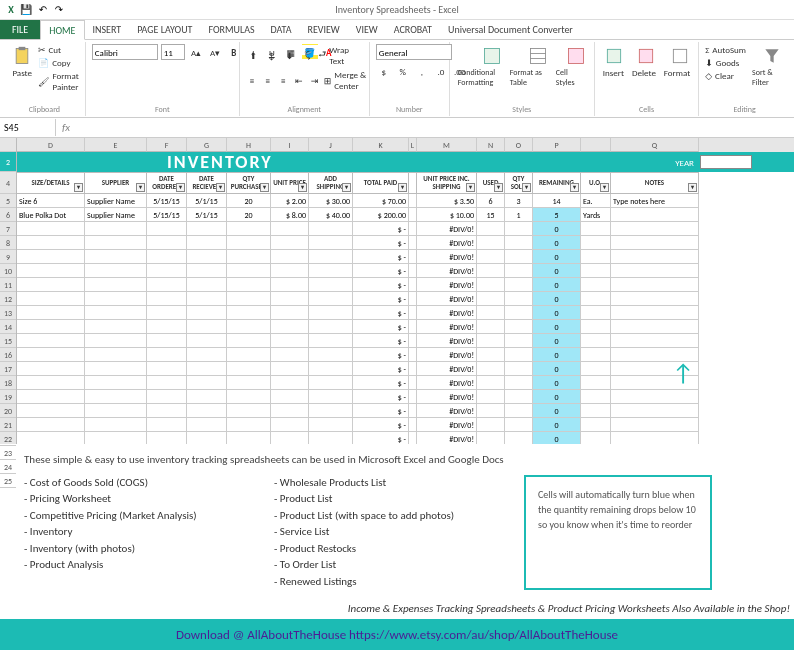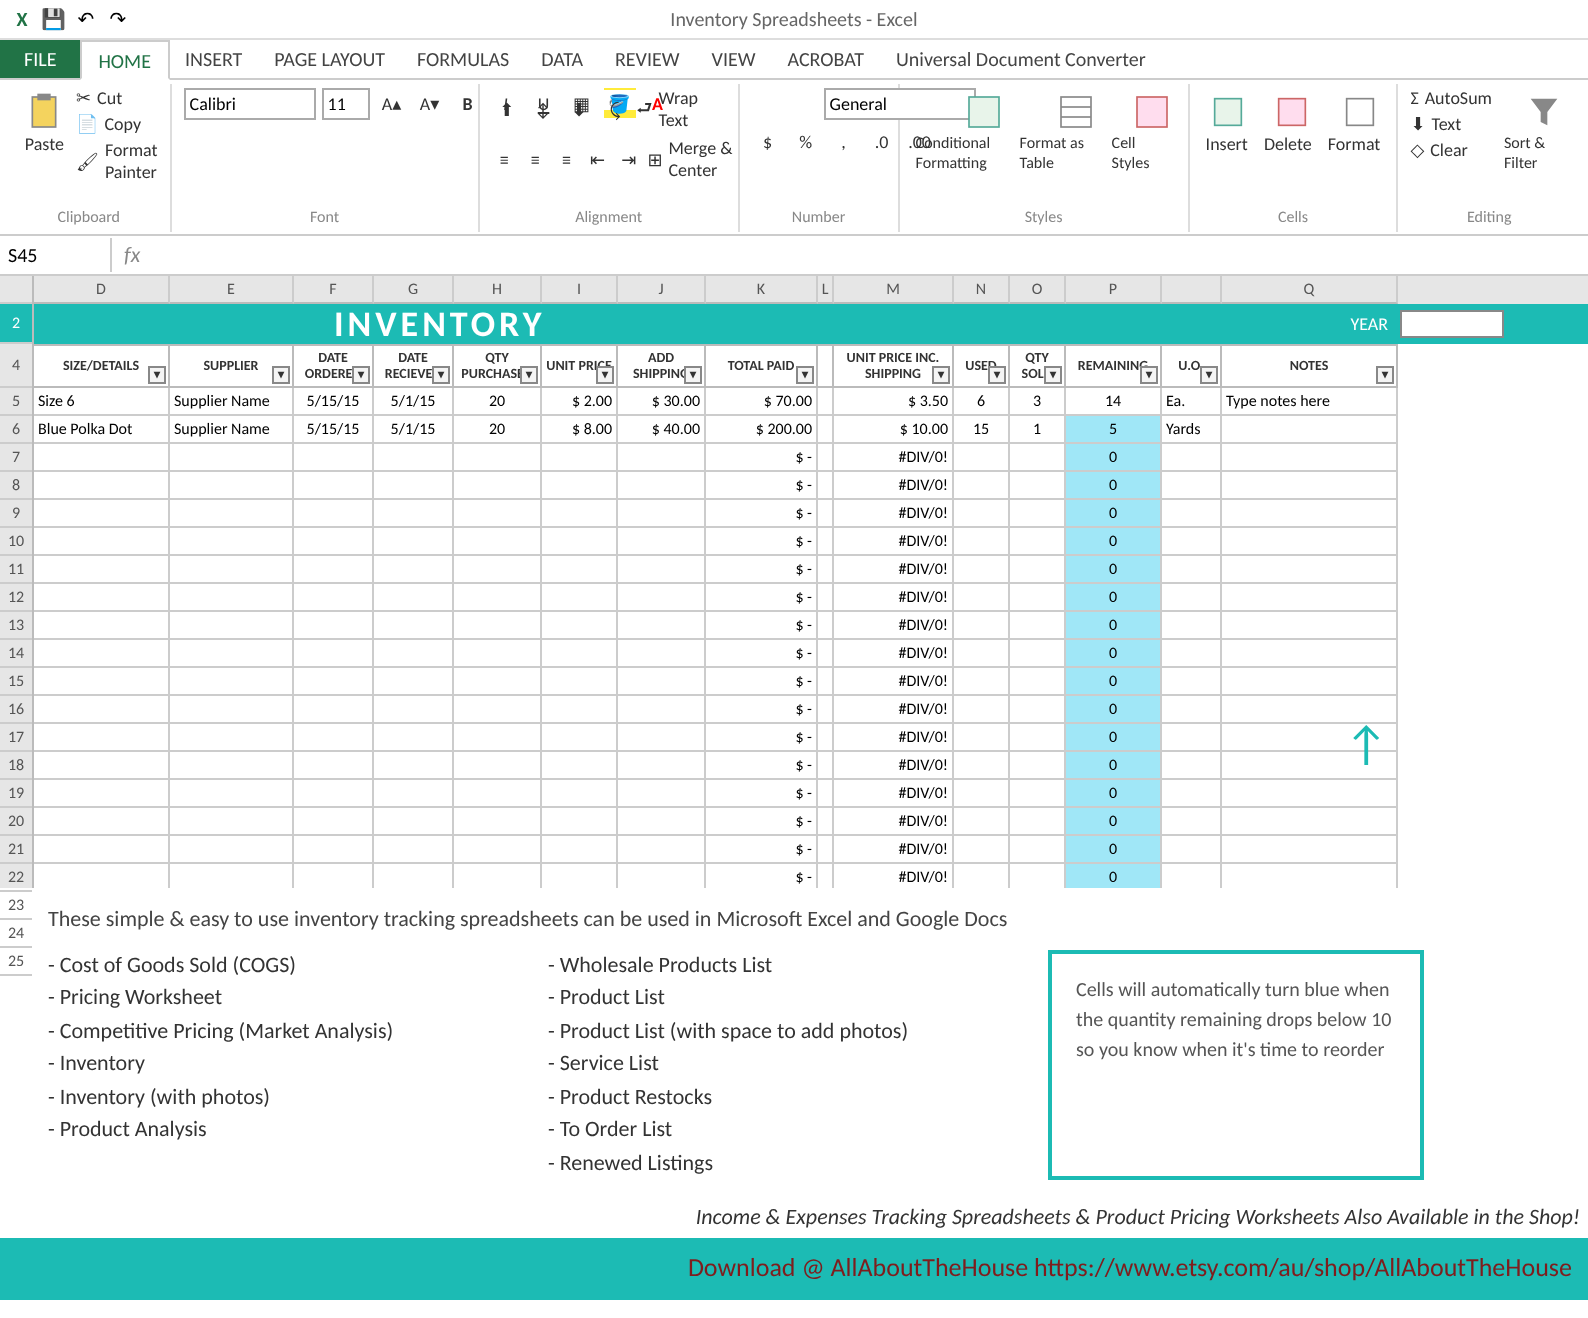--- a/index.html
+++ b/index.html
@@ -47,21 +47,21 @@
 .cell.r{justify-content:flex-end}
 .cell.hl{background:#a0e7f7}
 .promo{padding:8px 24px;font-size:11px;color:#333;line-height:1.5}
 .promo .tag{color:#444;}
 .promo-cols{display:flex;gap:30px;margin-top:6px}
 .promo-col{flex:0 0 auto}
 .promo-col.list{min-width:220px}
 .callout{border:2px solid #1cbbb4;padding:10px 12px;font-size:10px;color:#555;width:188px;position:relative}
 .arrow-up{position:absolute;right:100px;top:358px;color:#1cbbb4;font-size:24px}
 .footer-1{text-align:right;font-size:11px;color:#333;font-style:italic;padding:4px}
-.footer-dl{background:#1cbbb4;color:#7f1d1d;text-align:right;padding:8px;font-size:13px}
+.footer-dl{background:#1cbbb4;color:#4c1d95;text-align:center;padding:8px;font-size:13px}
 .cw-D{width:68px}.cw-E{width:62px}.cw-F{width:40px}.cw-G{width:40px}.cw-H{width:44px}.cw-I{width:38px}.cw-J{width:44px}.cw-K{width:56px}.cw-L{width:8px}.cw-M{width:60px}.cw-N{width:28px}.cw-O{width:28px}.cw-P{width:48px}.cw-P2{width:30px}.cw-Q{width:88px}
 </style>
 </head>
 <body>
 
 <div class="title-bar">
   <div class="qat">
     <span class="qat-ico" style="color:#217346;font-weight:bold">X</span>
     <span class="qat-ico">💾</span>
     <span class="qat-ico">↶</span>
@@ -143,21 +143,21 @@
         <span class="btn-ico">≡</span>
         <span class="btn-ico">⇤</span>
         <span class="btn-ico">⇥</span>
         <span class="small-row">⊞ <span>Merge &amp; Center</span></span>
       </div>
     </div>
     <div class="rgroup-label">Alignment</div>
   </div>
   <div class="rgroup" style="min-width:80px">
     <div class="rgroup-body" style="flex-direction:column;gap:3px">
-      <input class="combo" style="width: 76px; margin-left: 36px;" value="General">
+      <input class="combo" style="width: 76px;" value="General">
       <div class="small-row">
         <span class="btn-ico">$</span>
         <span class="btn-ico">%</span>
         <span class="btn-ico">,</span>
         <span class="btn-ico">.0</span>
         <span class="btn-ico">.00</span>
       </div>
     </div>
     <div class="rgroup-label">Number</div>
   </div>
@@ -206,21 +206,21 @@
           </svg>
           <span>Format</span>
         </div>
     </div>
     <div class="rgroup-label">Cells</div>
   </div>
   <div class="rgroup" style="border-right:none">
     <div class="rgroup-body">
       <div class="small-stack">
         <div class="small-row">Σ <span>AutoSum</span></div>
-        <div class="small-row">⬇ <span>Text</span></div>
+        <div class="small-row">⬇ <span>Goods</span></div>
         <div class="small-row">◇ <span>Clear</span></div>
       </div>
       <div class="big-btn">
           <svg viewBox="0 0 24 24">
             <path d="M4 4h16l-6 8v8l-4-2v-6z" fill="#888"></path>
           </svg>
           <span style="font-size:8px;width:30px">Sort &amp; Filter</span>
         </div>
     </div>
     <div class="rgroup-label">Editing</div>

